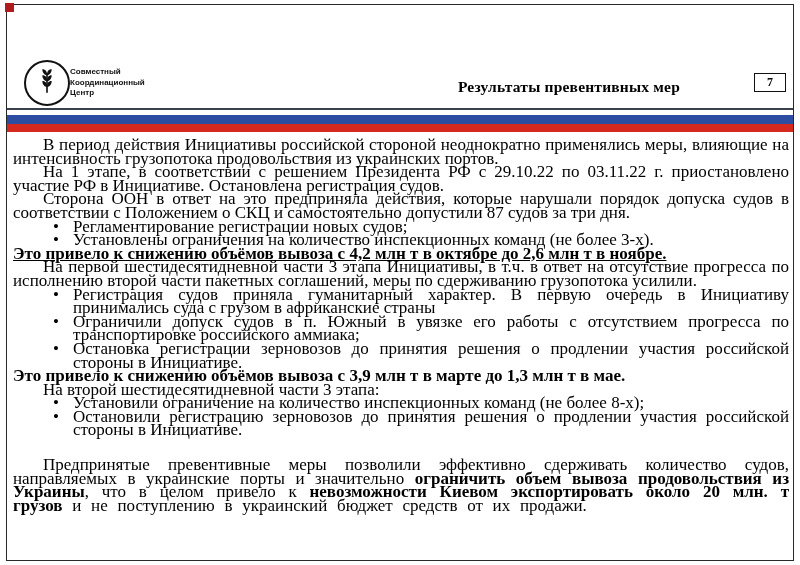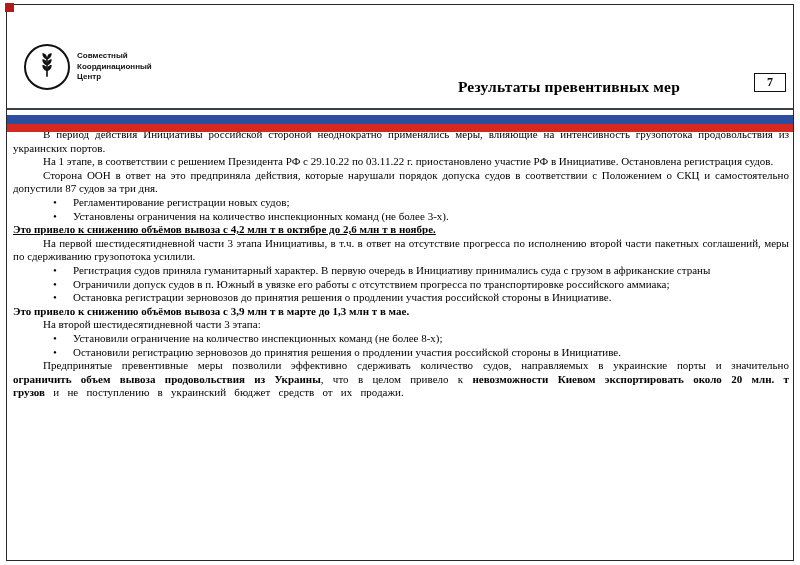--- a/index.html
+++ b/index.html
@@ -10,21 +10,21 @@
   }
   .frame{
     position:absolute;left:6px;top:4px;width:786px;height:555px;
     border:1px solid #2a2a2a;background:#fff;
   }
   .corner-mark{
     position:absolute;left:5px;top:3px;width:9px;height:9px;z-index:5;
   }
   
   .logo{
-    position:absolute;left:24px;top:44px;display:flex;align-items:center;gap:7px;z-index:2;justify-content:flex-end;
+    position:absolute;left:24px;top:60px;display:flex;align-items:center;z-index:2;justify-content:flex-end;
   }
   .logo-circle{
     width:42px;height:42px;border:2px solid #111;border-radius:50%;
     display:flex;align-items:center;justify-content:center;background:#fff;flex:0 0 auto;
   }
   .logo-text{
     font-family:"Liberation Sans", sans-serif;
     font-size:8px;font-weight:bold;line-height:1.3;color:#111;
   }
   .page-title{
@@ -38,28 +38,28 @@
   }
   
   .flag{position:absolute;left:7px;right:7px;top:108px;z-index:1;}
   .stripe{width:100%;}
   .stripe-line{height:2px;}
   .stripe-white{height:5px;}
   .stripe-blue{height:9px;}
   .stripe-red{height:8px;}
   
   .body-content{
-    position:absolute;left:13px;right:11px;top:128px;
-    font-size:11px;line-height:13.6px;text-align:justify;
+    position:absolute;left:13px;right:11px;top:138px;
+    font-size:17px;line-height:13.6px;text-align:justify;
   }
   .para{text-indent:30px;}
   .flush{text-indent:0;}
   .bullet{position:relative;padding-left:60px;text-indent:0;}
   .bullet .dot{position:absolute;left:40px;top:0;}
-  .spread{word-spacing:5.5px;}
+  .spread{word-spacing:5.5px;margin-top:21px;}
 </style>
 </head>
 <body>
 
 <div class="corner-mark" style="background-color: rgb(176, 28, 28);"></div>
 
 <div class="frame"></div>
 
 <div class="logo">
   <div class="logo-circle">

